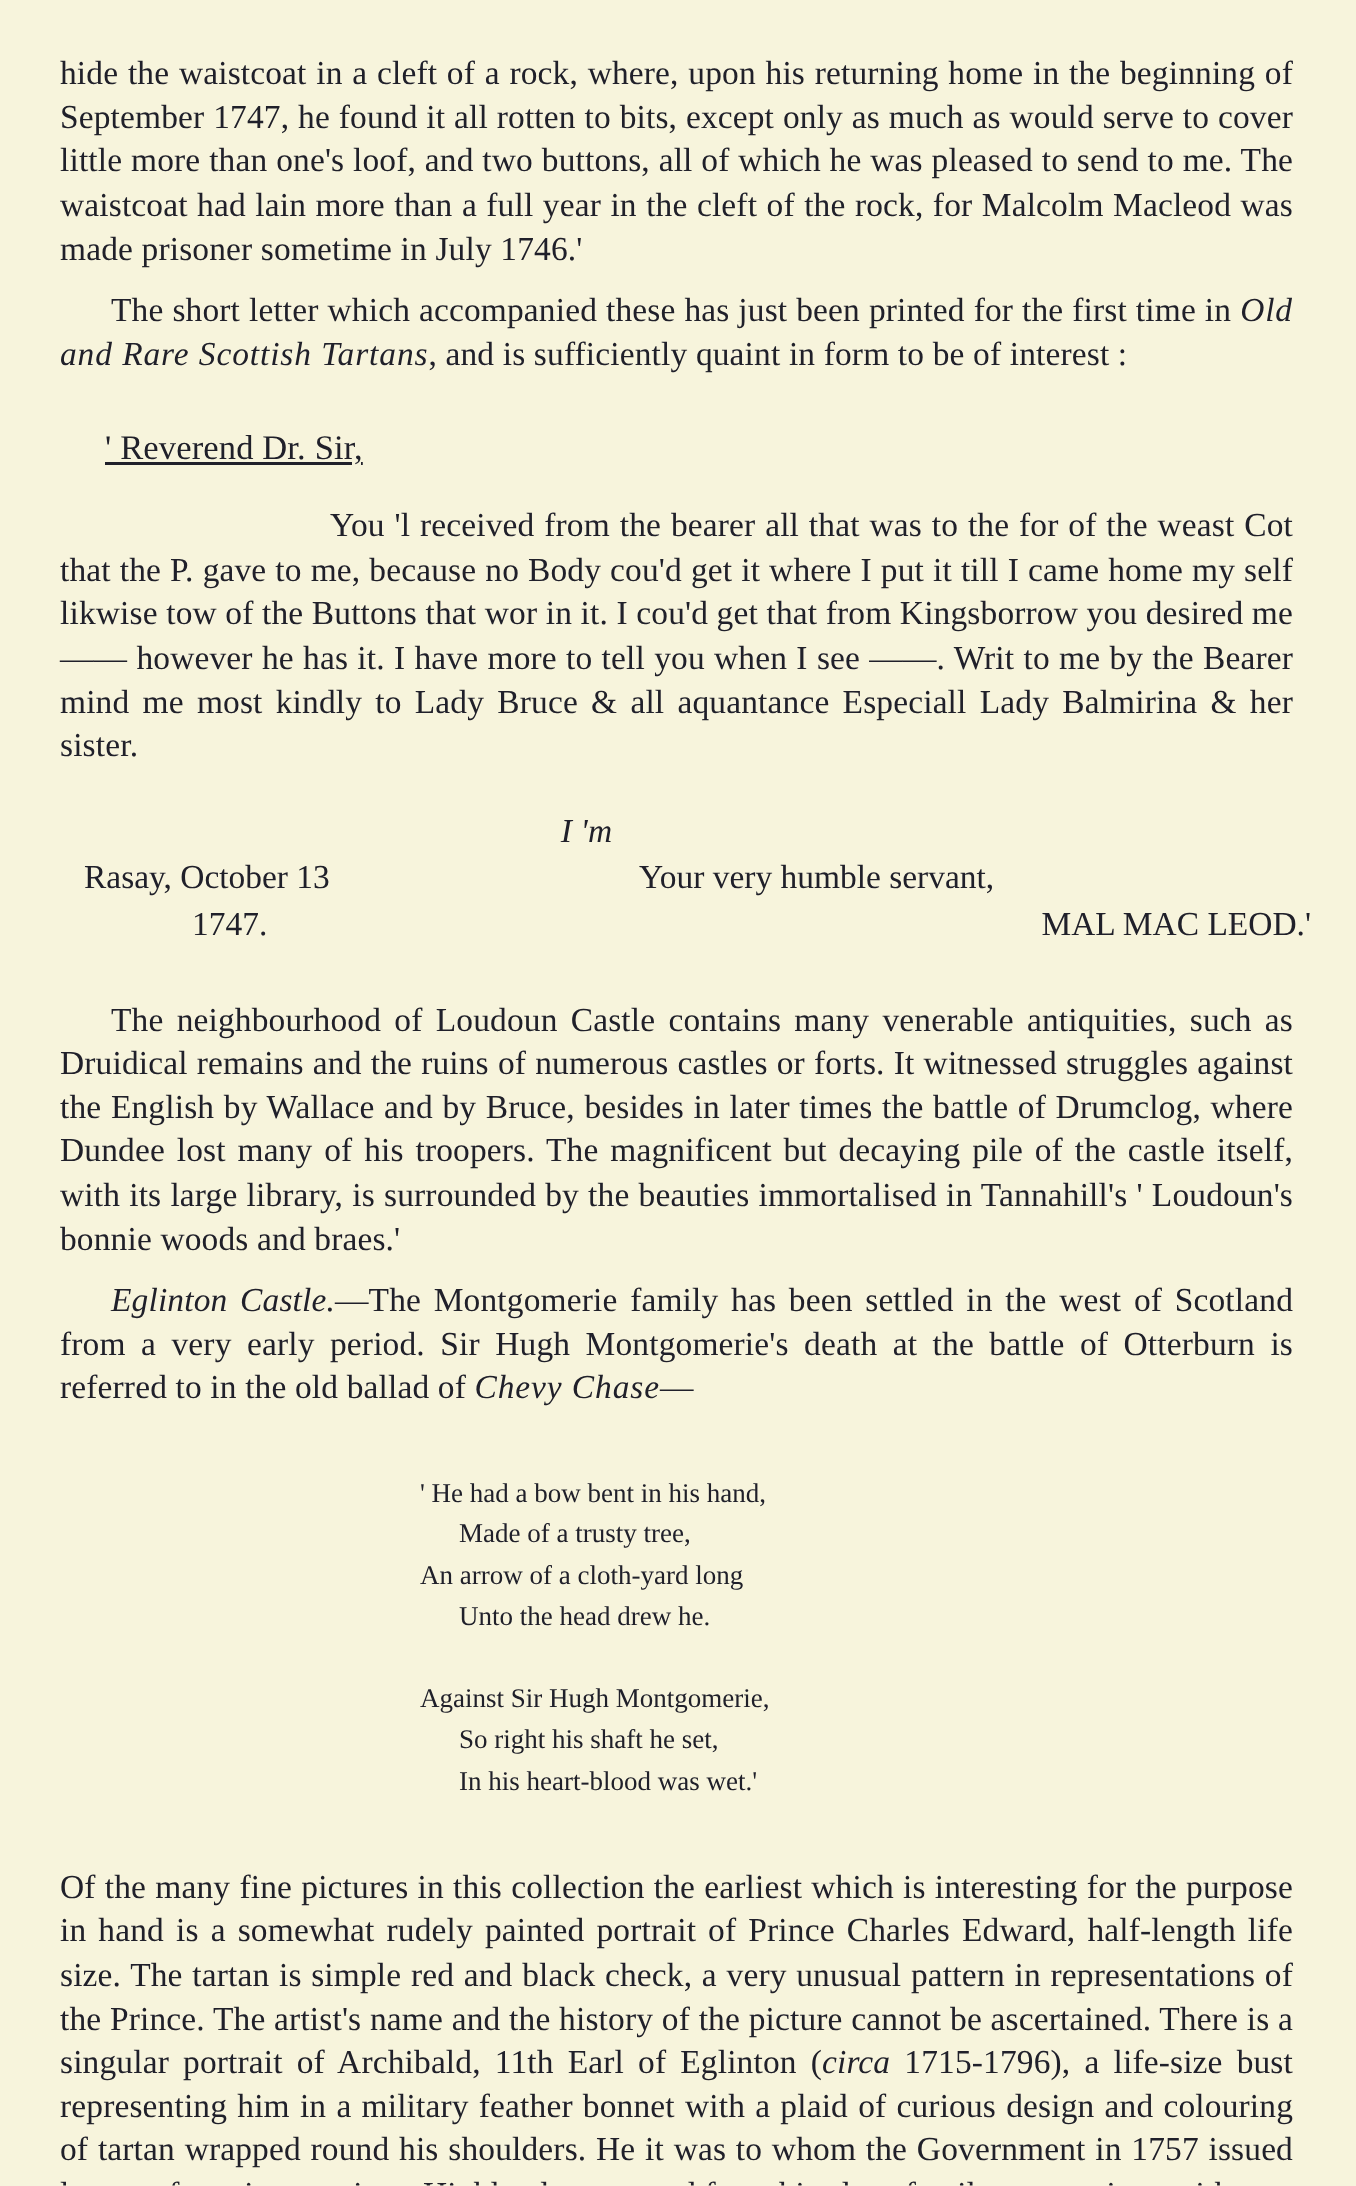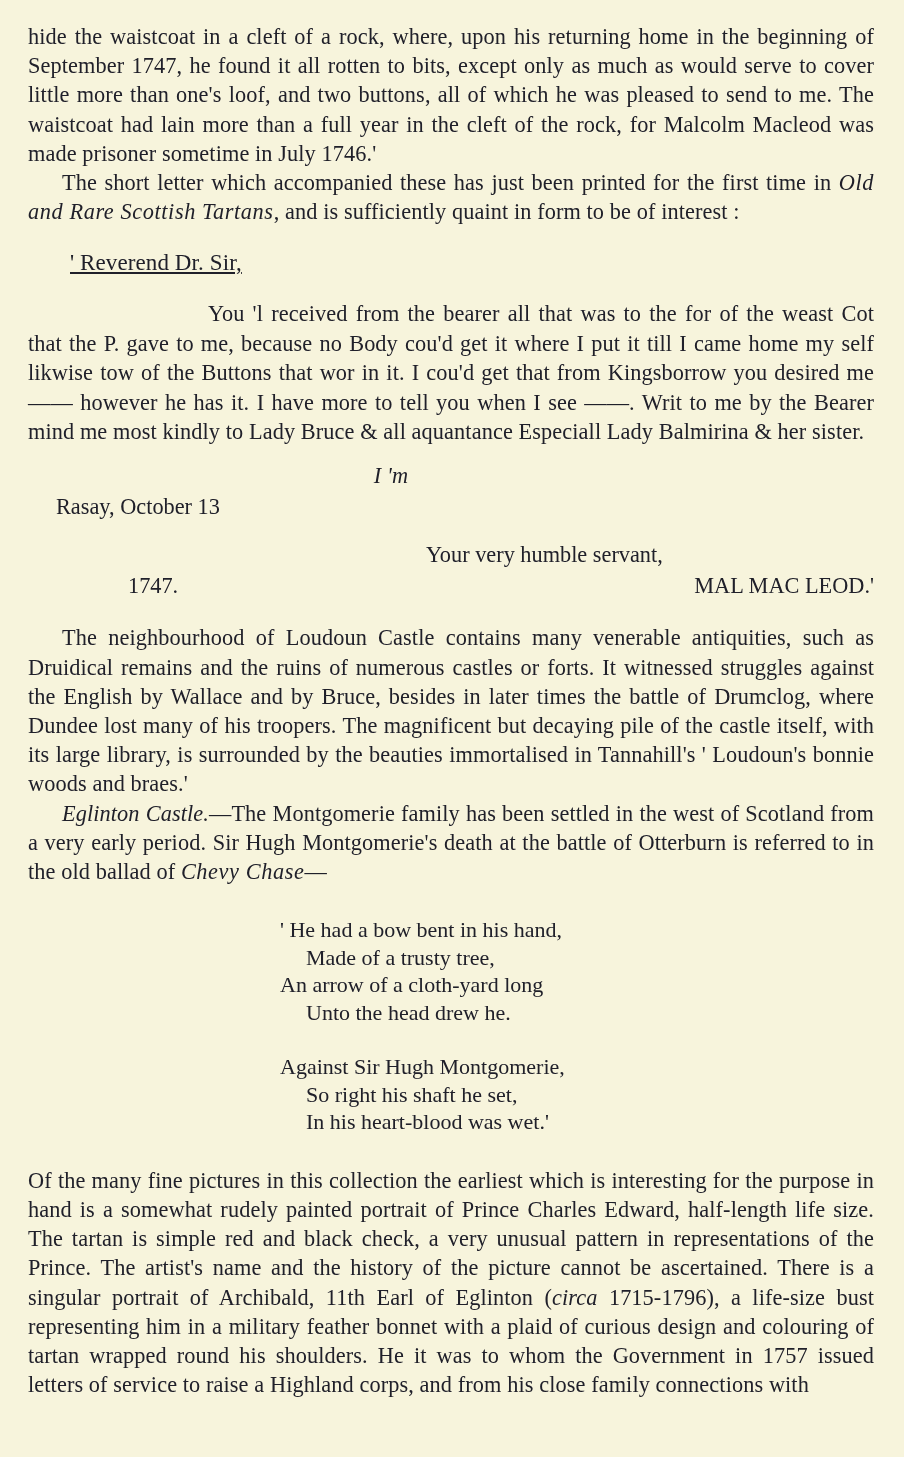--- a/index.html
+++ b/index.html
@@ -15,21 +15,21 @@
     overflow: hidden;
   }
   .page {
     position: relative;
     width: 904px;
     height: 1457px;
     box-sizing: border-box;
     padding: 22px 30px 0 28px;
   }
   p {
-    margin: 0;
+    margin: 12px;
     font-size: 22.3px;
     line-height: 29.2px;
     text-align: justify;
     text-justify: inter-word;
     letter-spacing: 0.1px;
   }
   p.indent {
     text-indent: 34px;
   }
   .italic { font-style: italic; }
@@ -82,33 +82,32 @@
     width: 370px;
     padding-left: 28px;
   }
   .sig-left-2 {
     width: 370px;
     padding-left: 100px;
   }
   .sig-right {
     flex: 1;
     text-align: left;
-    margin-top: 48px;
   }
   .sig-right-2 {
     flex: 1;
     text-align: right;
     padding-left: 172px;
   }
 
   
   .verse {
     margin: 0 auto;
     padding-left: 252px;
-    font-size: 22px;
+    font-size: 18px;
     line-height: 27.5px;
     text-align: left;
   }
   .verse .l2 { padding-left: 26px; }
   .verse-gap { height: 27px; }
 </style>
 </head>
 <body>
 
 <div class="page">

